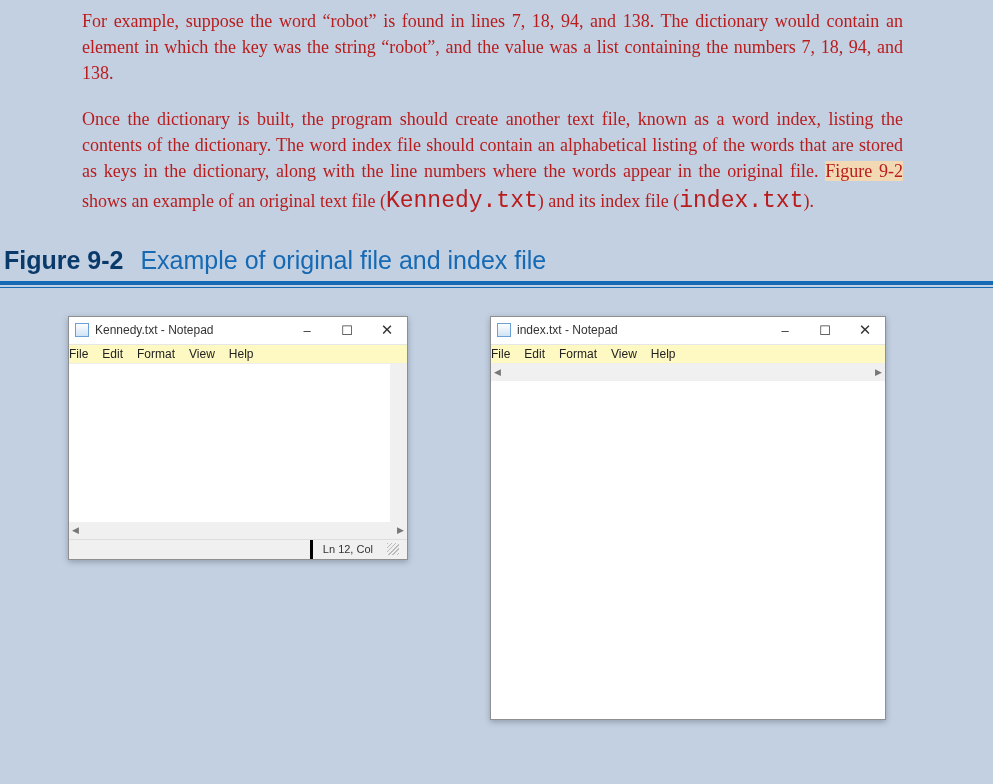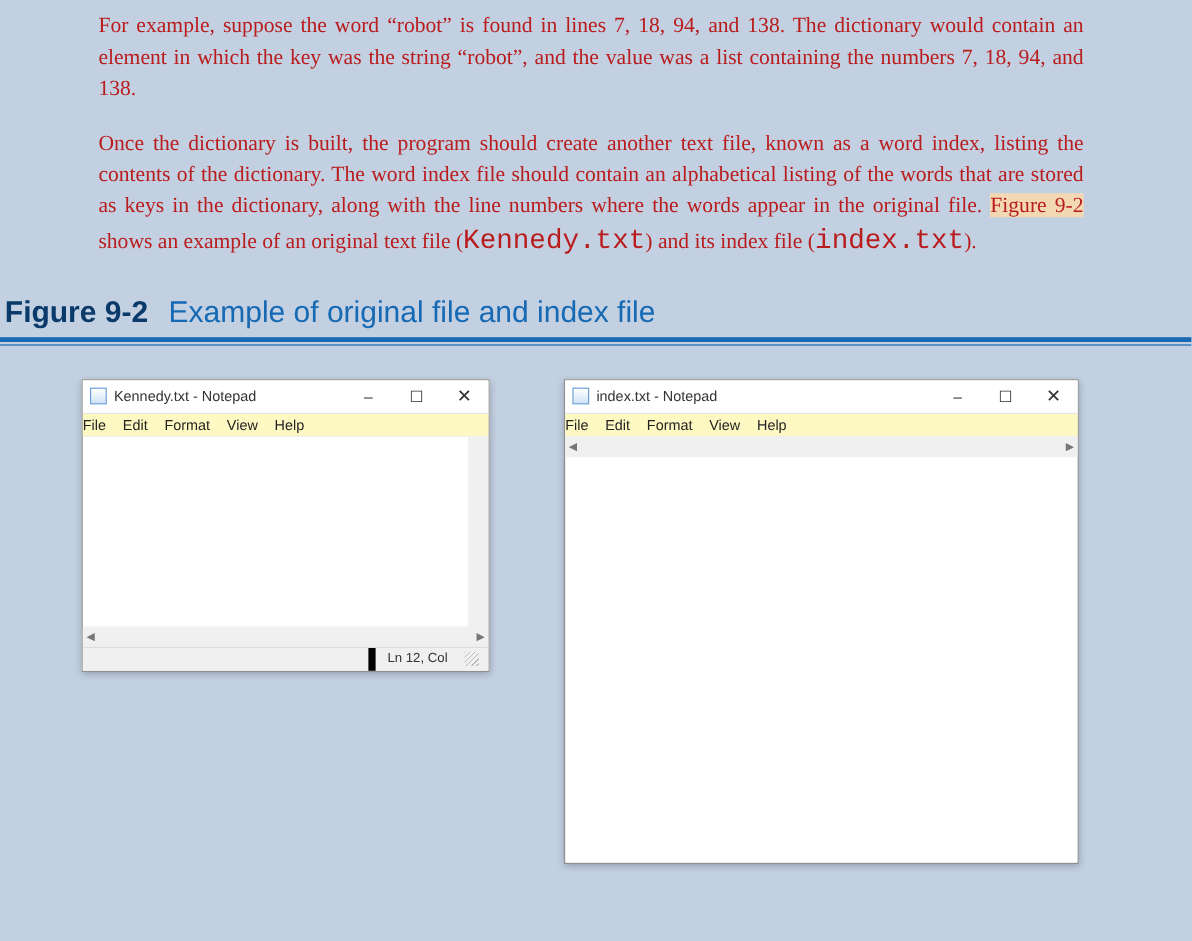--- a/index.html
+++ b/index.html
@@ -31,34 +31,34 @@
       border-top: 4px solid #1669b3;
       margin: 0;
     }
     .hr-thin {
       border: none;
       border-top: 1px solid #1669b3;
       margin-top: 2px;
     }
     .notepad-row {
       display: flex;
-      gap: 62px;
+      gap: 82px;
       padding: 28px 0 0 68px;
     }
     .notepad {
       background: #fff;
       border: 1px solid #8f8f8f;
       box-shadow: 0 2px 6px rgba(0,0,0,0.25);
       display: flex;
       flex-direction: column;
       font-family: 'Segoe UI', Tahoma, sans-serif;
       font-size: 13px;
     }
     .np1 { width: 340px; height: 244px; }
-    .np2 { width: 429px; height: 404px; }
+    .np2 { width: 396px; height: 404px; }
     .titlebar {
       display: flex;
       align-items: center;
       height: 28px;
       background: #fff;
       border-bottom: 1px solid #e6e6e6;
       padding-left: 6px;
     }
     .titlebar .np-icon {
       width: 14px; height: 14px;
@@ -117,21 +117,21 @@
       height: 20px;
       background: #f0f0f0;
       border-top: 1px solid #ddd;
       display: flex;
       justify-content: flex-end;
       align-items: center;
       font-size: 11px;
       color: #333;
       padding-right: 8px;
     }
-    .status-cell { border-left: 6px solid #000000; padding: 0 10px 0 10px; height: 100%; display: flex; align-items: center; }
+    .status-cell { border-left: 3px solid #000000; padding: 0 10px 0 10px; height: 100%; display: flex; align-items: center; }
     .grip { width:12px; height:12px; background:
       repeating-linear-gradient(135deg,#bbb 0,#bbb 1px,transparent 1px,transparent 3px);
       margin-left: 4px;
     }
   </style>
 </head>
 <body>
 
 <div class="para-block">For example, suppose the word “robot” is found in lines 7, 18, 94, and 138. The dictionary would contain an element in which the key was the string “robot”, and the value was a list containing the numbers 7, 18, 94, and 138.</div>
 

